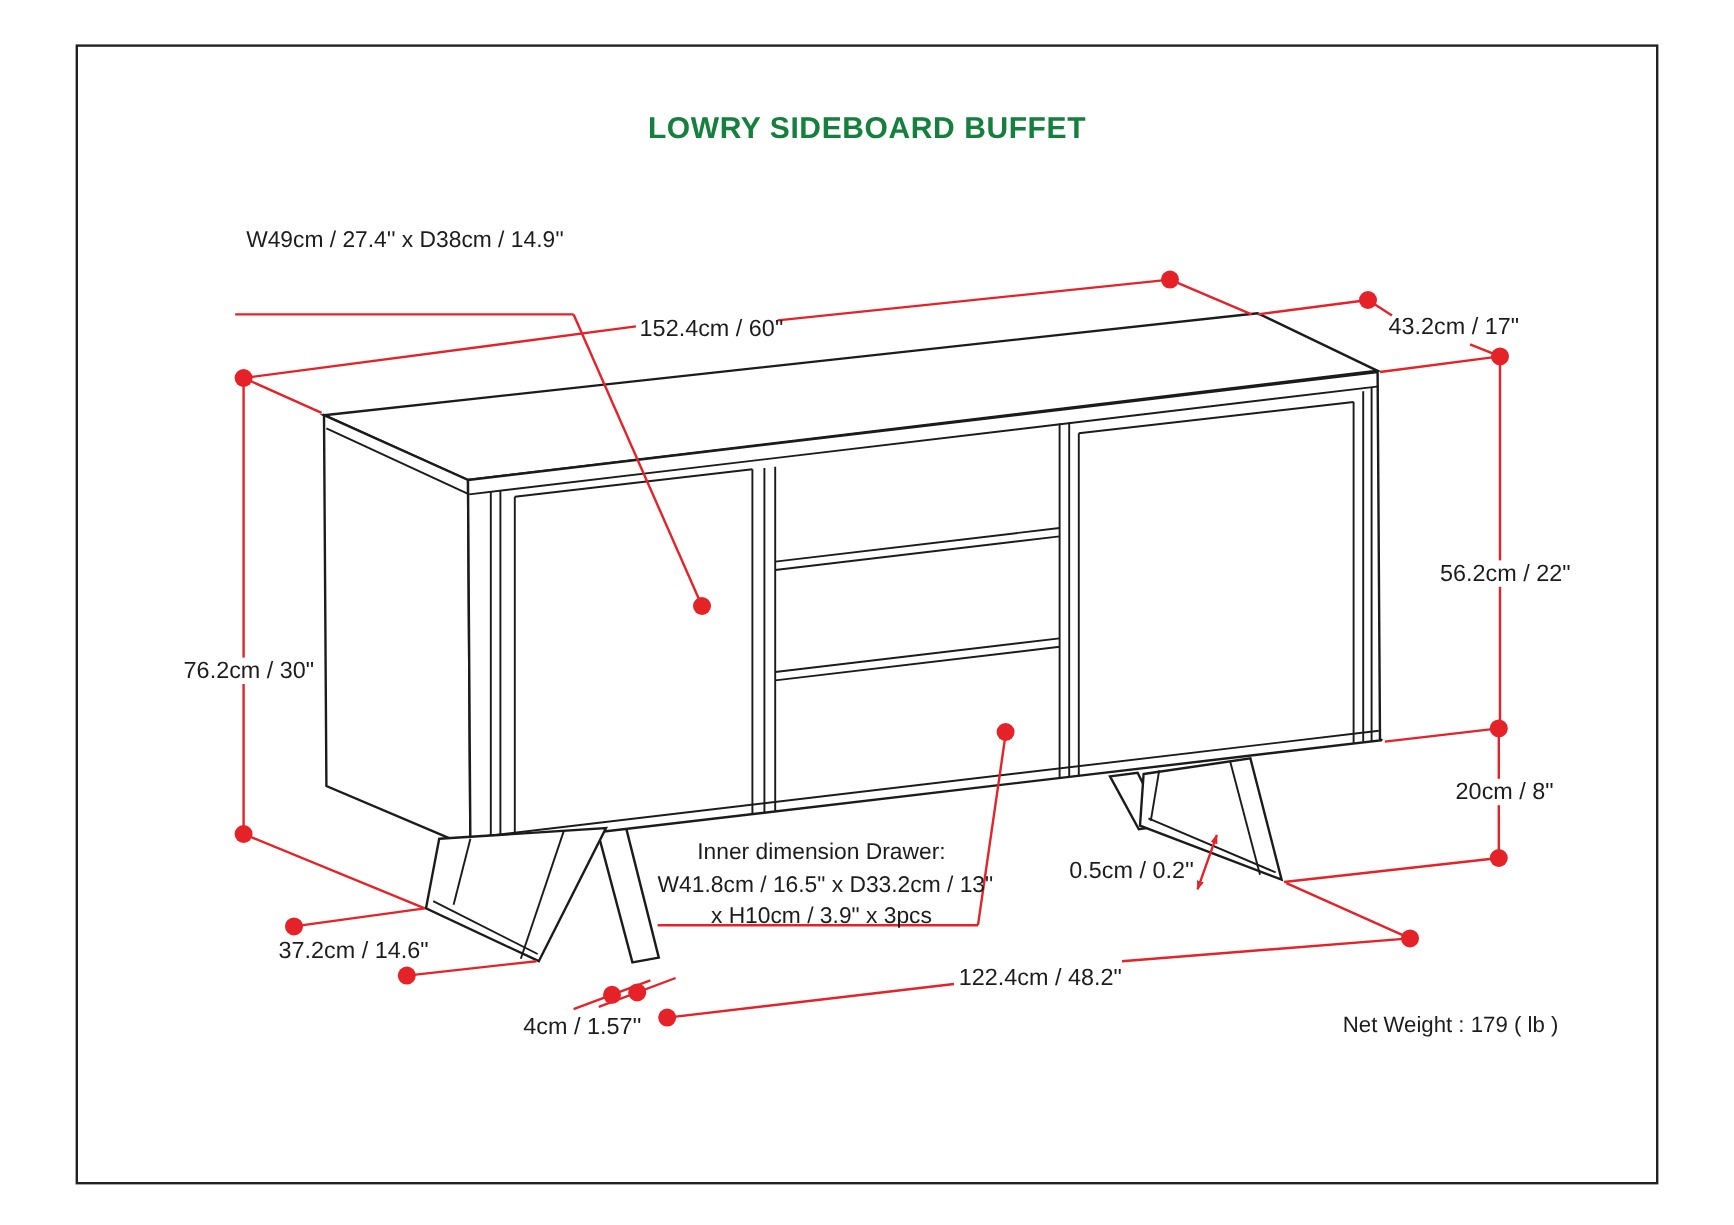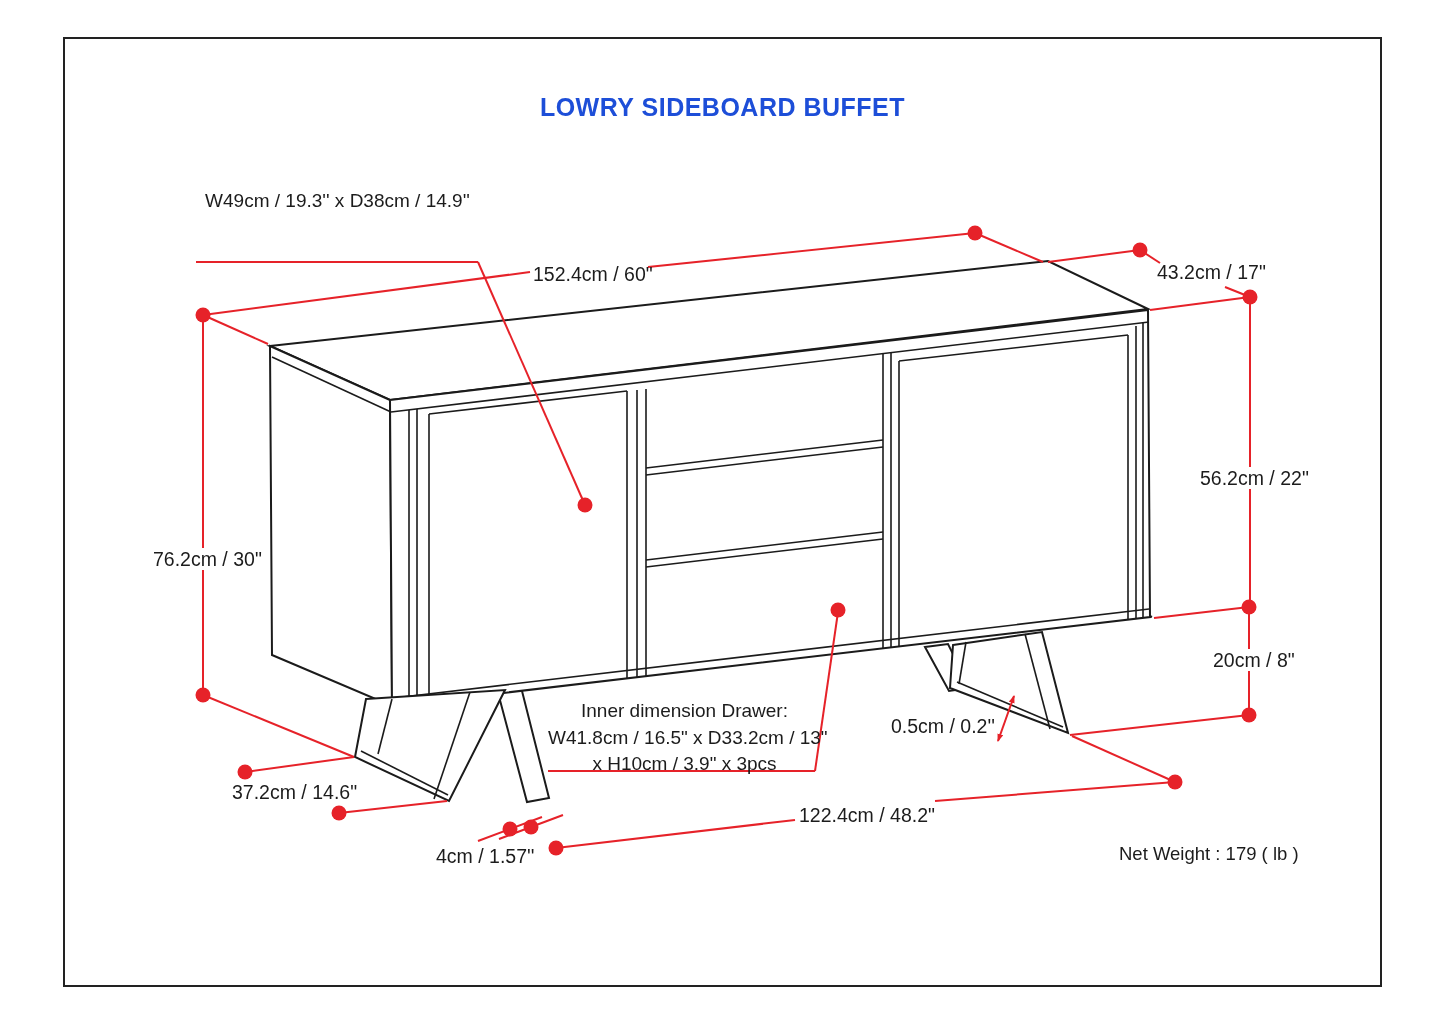--- a/index.html
+++ b/index.html
@@ -4,21 +4,21 @@
 <style>
   html,body{margin:0;padding:0;background:#fff;}
   body{width:1445px;height:1021px;position:relative;overflow:hidden;
        font-family:"Liberation Sans",sans-serif;color:#1c1c1c;}
   .frame{position:absolute;left:63px;top:37px;width:1315px;height:946px;
          border:2px solid #222;}
   svg{position:absolute;left:0;top:0;}
   .lbl{position:absolute;font-size:19.5px;line-height:22px;white-space:nowrap;color:#1c1c1c;}
   .lbl.bg{background:#fff;padding:0 4px;}
   .title{position:absolute;left:0;top:93px;width:1445px;text-align:center;
-         font-size:25px;font-weight:bold;letter-spacing:.5px;color:#1d4ed8;}
+         font-size:25px;font-weight:bold;letter-spacing:.5px;color:#15803d;}
   .block{position:absolute;text-align:center;font-size:19px;line-height:26.5px;color:#1c1c1c;}
   .block div{white-space:nowrap;}
   .space-block{left:196px;top:188px;width:283px;}
   .inner-block{left:548px;top:698px;width:273px;text-align:center;}
   .net{position:absolute;left:1119px;top:843px;font-size:18.5px;white-space:nowrap;}
 </style>
 </head>
 <body>
 
 <div class="frame"></div>
@@ -142,21 +142,21 @@
     <circle cx="556" cy="848" r="7.5"></circle>
     <circle cx="1175" cy="782" r="7.5"></circle>
     <circle cx="585" cy="505" r="7.5"></circle>
     <circle cx="838" cy="610" r="7.5"></circle>
   </g>
 </svg>
 
 <div class="title">LOWRY SIDEBOARD BUFFET</div>
 
 <div class="block space-block">
-  <div>W49cm / 19.3'' x D38cm / 14.9''</div>
+  <div>W49cm / 27.4'' x D38cm / 14.9''</div>
 </div>
 
 <div class="block inner-block">
   <div>Inner dimension Drawer:</div>
   <div>W41.8cm / 16.5" x D33.2cm / 13"</div>
   <div>x H10cm / 3.9" x 3pcs</div>
 </div>
 
 <div class="lbl" style="left:533px;top:263px;">152.4cm / 60"</div>
 <div class="lbl" style="left:1157px;top:261px;">43.2cm / 17"</div>

